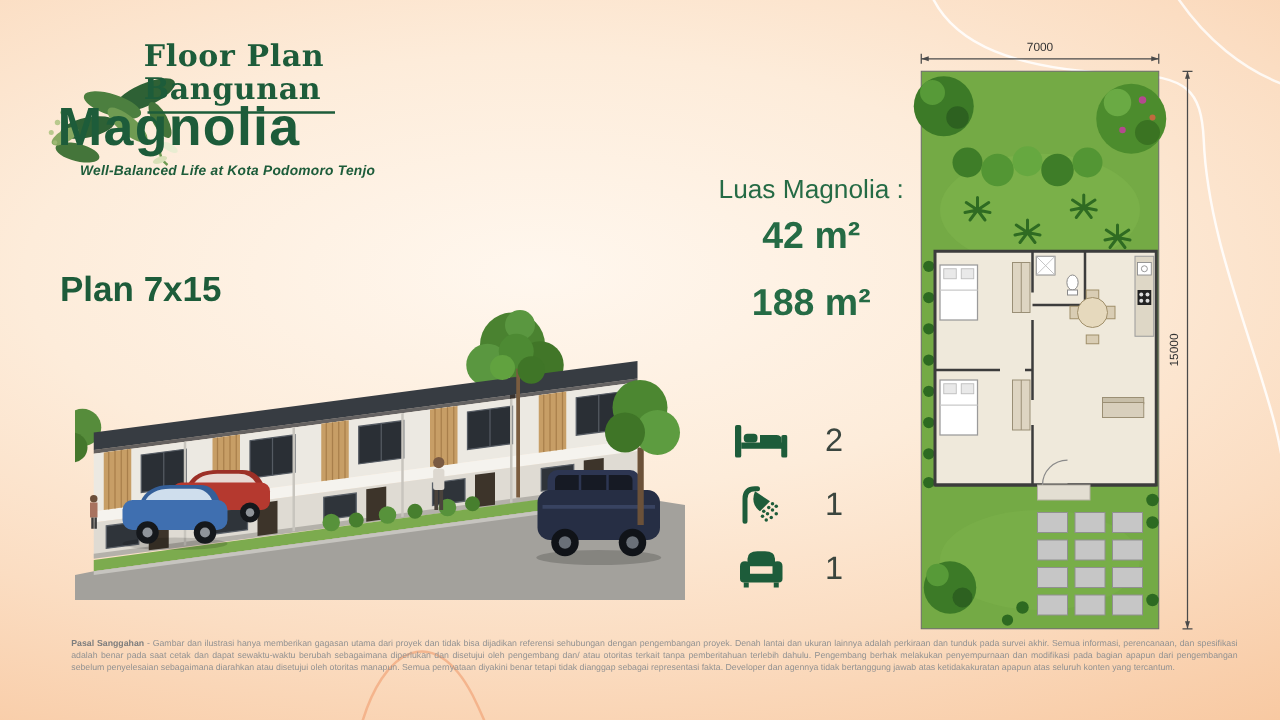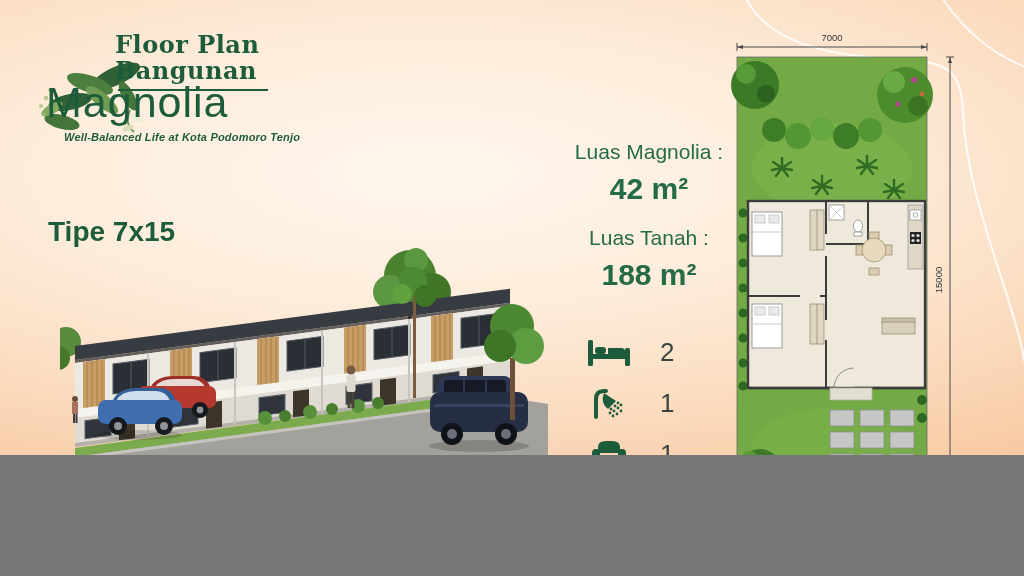--- a/index.html
+++ b/index.html
@@ -1,28 +1,28 @@
 <!DOCTYPE html>
 <html><head>
 <meta charset="utf-8">
 <style>
   html,body{margin:0;padding:0;background:#777;}
-  .canvas{position:relative;width:1024px;height:455px;overflow:hidden;
+  .canvas{position:relative;width:1024px;height:576px;overflow:hidden;
     font-family:"Liberation Sans",sans-serif;
     background:
       radial-gradient(125% 95% at 42% 38%, #fff7ee 0%, #fdecda 32%, #fbddc2 55%, #f8c9a2 80%, #f5bb92 100%);}
   svg{display:block}
   .abs{position:absolute}
 
   
   .logo{position:absolute;left:40px;top:20px;width:310px;height:135px;color:#1d5c3a;}
   .logo-top{position:absolute;left:75px;top:12px;font-family:"DejaVu Serif","Liberation Serif",serif;
     font-weight:700;font-size:24px;line-height:26px;letter-spacing:.5px;}
   .logo-divider{position:absolute;left:78px;top:69px;width:150px;height:1.5px;background:#1d5c3a;}
-  .logo-name{position:absolute;left:6px;top:58px;font-size:43px;font-weight:400;letter-spacing:1px;}
+  .logo-name{position:absolute;left:6px;top:58px;font-size:43px;font-weight:700;letter-spacing:1px;}
   .logo-tagline{position:absolute;left:24px;top:111px;font-size:11px;font-style:italic;font-weight:700;letter-spacing:.2px;}
 
   .type-label{position:absolute;left:48px;top:216px;font-size:28px;font-weight:800;color:#1d5c3a;}
 
   
   .specs{position:absolute;left:543px;top:140px;width:212px;text-align:center;color:#256b45;}
   .spec-label{font-size:21px;font-weight:500;}
   .spec-value{font-size:30px;font-weight:800;margin:8px 0 20px;text-align:center;}
 
   
@@ -68,21 +68,21 @@
     </svg>
     <div class="logo-top">
       <div>Floor Plan</div>
       <div>Bangunan</div>
     </div>
     <div class="logo-divider"></div>
     <div class="logo-name">Magnolia</div>
     <div class="logo-tagline">Well-Balanced Life at Kota Podomoro Tenjo</div>
   </header>
 
-  <div class="type-label">Tipe 7x15</div>
+  <div class="type-label">Plan 7x15</div>
 
   <svg class="abs" style="left:60px;top:246px" width="488" height="234" viewBox="0 0 488 234">
 
     <g>
       <rect x="348" y="55" width="4" height="55" fill="#6b5139"></rect>
       <circle cx="350" cy="30" r="26" fill="#4a8230"></circle>
         <circle cx="330" cy="46" r="17" fill="#5a9740"></circle>
       <circle cx="372" cy="46" r="19" fill="#417628"></circle>
         <circle cx="356" cy="14" r="12" fill="#5a9740"></circle>
       <circle cx="6" cy="96" r="15" fill="#568c3b"></circle>
@@ -211,21 +211,20 @@
       <rect x="450" y="112" width="5" height="62" fill="#6b5139"></rect>
       <circle cx="452" cy="80" r="22" fill="#4c8731"></circle>
         <circle cx="466" cy="100" r="18" fill="#5d9c40"></circle>
         <circle cx="440" cy="100" r="16" fill="#3f7527"></circle>
     </g>
   </svg>
 
   <section class="specs">
     <div class="spec-label">Luas Magnolia :</div>
     <div class="spec-value">42 m²</div>
-    <div class="spec-label">Luas Tanah :</div>
     <div class="spec-value">188 m²</div>
   </section>
 
   <section class="features">
     <div class="feature-row">
       <span class="feature-icon">
         <svg width="42" height="30" viewBox="0 0 42 30">
           <rect x="0" y="2" width="5" height="26" rx="1.5" fill="#1d5c3a"></rect>
           <rect x="37" y="10" width="5" height="18" rx="1.5" fill="#1d5c3a"></rect>
           <rect x="7" y="9" width="11" height="7" rx="3" fill="#1d5c3a"></rect>

